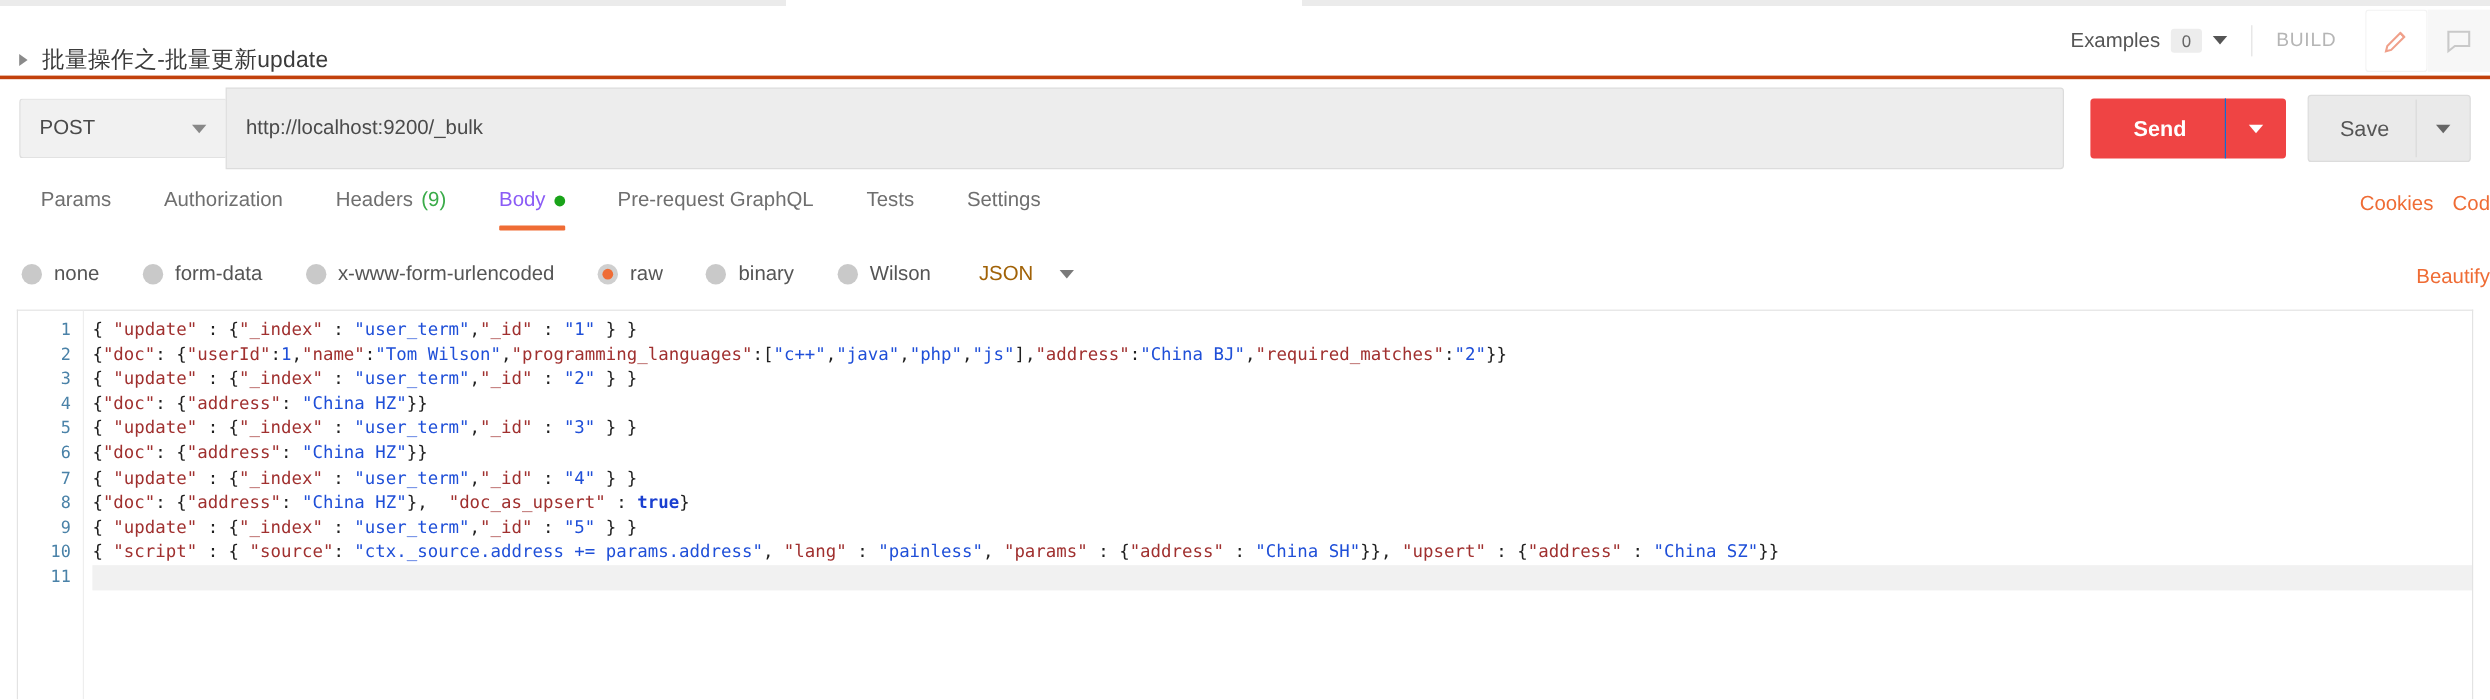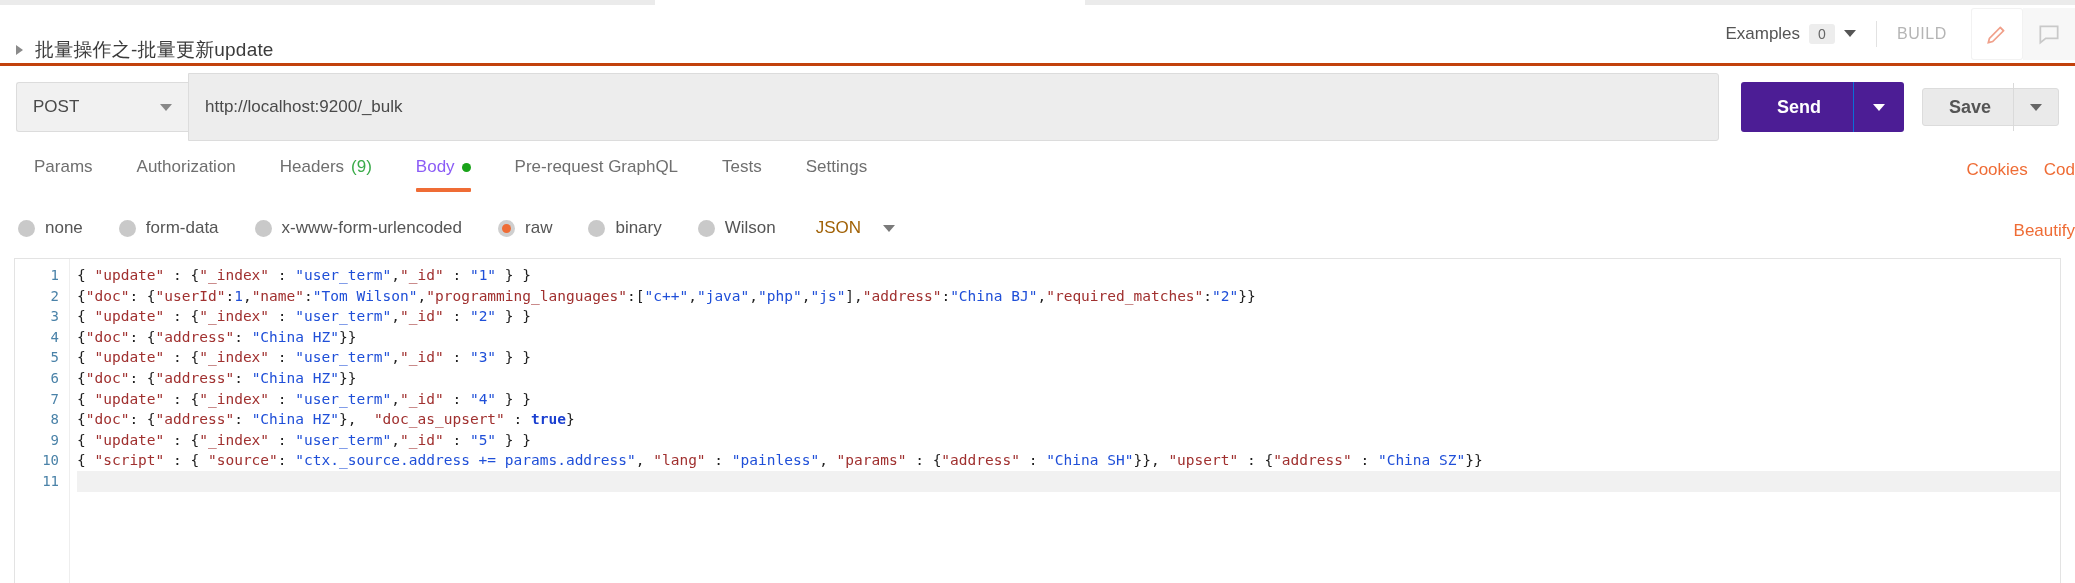--- a/index.html
+++ b/index.html
@@ -90,34 +90,34 @@
     border-left: 6px solid transparent; border-right: 6px solid transparent;
   }
   .url-box {
     flex: 1; height: 68px;
     border: 1px solid #dcdcdc; background: #ededed;
     border-radius: 0 3px 3px 0;
     display: flex; align-items: center; padding: 0 16px; box-sizing: border-box;
   }
   .url-text { font-size: 17px; color: #4a4a4a; }
   .send-btn {
-    margin-left: 22px; height: 50px; background: #4c1d95;
+    margin-left: 22px; height: 50px; background: #ef4444;
     border-radius: 3px; display: flex; align-items: center; color: #fff; text-align: right;
   }
   .send-label { font-size: 18px; font-weight: bold; padding: 0 32px 0 36px; }
   .send-split { width: 1px; height: 50px; background: #0a6fd6; }
   .send-caret-wrap { width: 50px; display: flex; align-items: center; justify-content: center; }
   .send-caret {
     width: 0; height: 0; border-top: 7px solid #ffffff;
     border-left: 6px solid transparent; border-right: 6px solid transparent;
   }
   .save-btn {
-    margin-left: 18px; height: 38px; background: #eaeaea;
+    margin-left: 18px; height: 56px; background: #eaeaea;
     border: 1px solid #dcdcdc; border-radius: 3px;
-    display: flex; align-items: center; box-sizing: border-box; font-weight: bold;
+    display: flex; align-items: center; box-sizing: border-box;
   }
   .save-label { font-size: 18px; color: #555; padding: 0 22px 0 26px; }
   .save-split { width: 1px; height: 48px; background: #dadada; }
   .save-caret-wrap { width: 44px; display: flex; align-items: center; justify-content: center; }
   .save-caret {
     width: 0; height: 0; border-top: 7px solid #666;
     border-left: 6px solid transparent; border-right: 6px solid transparent;
   }
 
   

